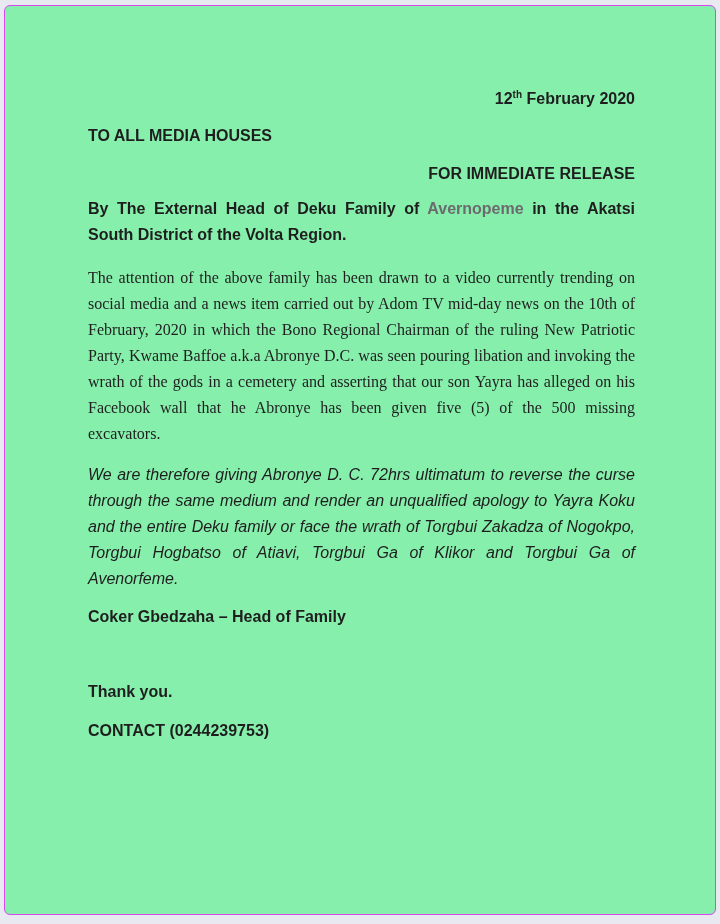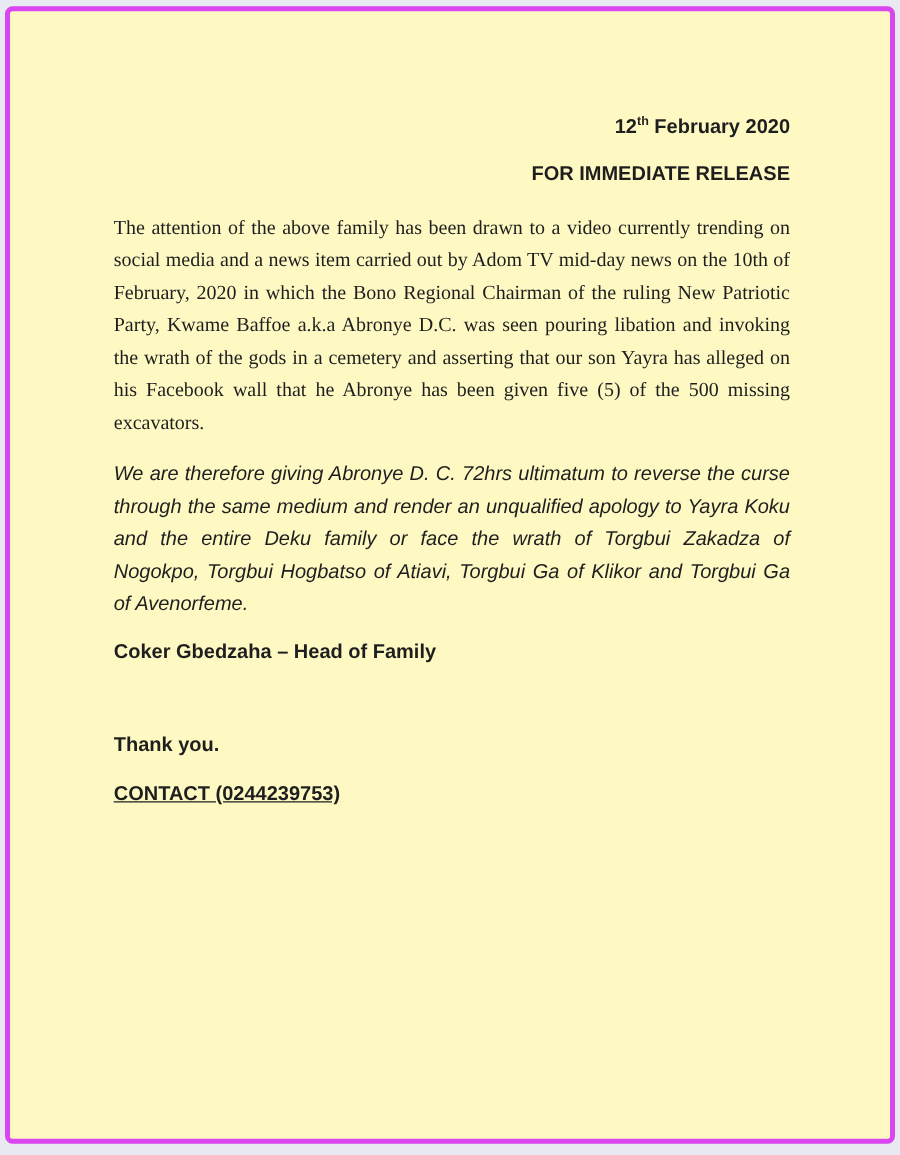--- a/index.html
+++ b/index.html
@@ -13,22 +13,22 @@
     font-family: "Liberation Sans", sans-serif;
     position: relative;
     overflow: hidden;
   }
   .paper {
     position: absolute;
     top: 5px;
     left: 4px;
     right: 4px;
     bottom: 9px;
-    background: #fef9c3;
-    border: 4px solid #d946ef;
+    background: #86efac;
+    border: 1px solid #d946ef;
     border-radius: 6px;
     box-sizing: border-box;
   }
   .content {
     position: absolute;
     top: 0;
     left: 0;
     right: 0;
     padding: 80px 80px 0 83px;
     color: #1e1e1e;
@@ -58,33 +58,35 @@
   .byline { margin-top: 9px !important; text-align: justify; }
   .byline .muted { color: #6b6b6e; }
   .para {
     text-align: justify;
   }
   .para-1 { margin-top: 17px !important; font-family: Liberation Serif, serif; }
   .para-2 { margin-top: 9px !important; }
   .para-3 { margin-top: 15px !important; font-style: italic; }
   .closing-line { margin-top: 49px !important; }
   .signature-line { margin-top: 12px !important; }
-  .contact-line { margin-top: 13px !important; text-decoration: underline; }
+  .contact-line { margin-top: 13px !important; }
 </style>
 </head>
 <body>
 
 <div class="paper">
   <div class="content">
 
     <p class="date-line"><span>12</span><sup>th</sup><span> February 2020</span></p>
 
+    <p class="bold recipient-line">TO ALL MEDIA HOUSES</p>
 
     <p class="bold release-line">FOR IMMEDIATE RELEASE</p>
 
+    <p class="bold byline"><span>By The External Head of Deku Family of </span><span class="muted">Avernopeme</span><span> in the Akatsi South District of the Volta Region.</span></p>
 
     <p class="para para-1">The attention of the above family has been drawn to a video currently trending on social media and a news item carried out by Adom TV mid-day news on the 10th of February, 2020 in which the Bono Regional Chairman of the ruling New Patriotic Party, Kwame Baffoe a.k.a Abronye D.C. was seen pouring libation and invoking the wrath of the gods in a cemetery and asserting that our son Yayra has alleged on his Facebook wall that he Abronye has been given five (5) of the 500 missing excavators.</p>
 
 
     <p class="para para-3">We are therefore giving Abronye D. C. 72hrs ultimatum to reverse the curse through the same medium and render an unqualified apology to Yayra Koku and the entire Deku family or face the wrath of Torgbui Zakadza of Nogokpo, Torgbui Hogbatso of Atiavi, Torgbui Ga of Klikor and Torgbui Ga of Avenorfeme.</p>
 
     <p class="bold signature-line">Coker Gbedzaha – Head of Family</p>
 
     <p class="bold closing-line">Thank you.</p>
 

